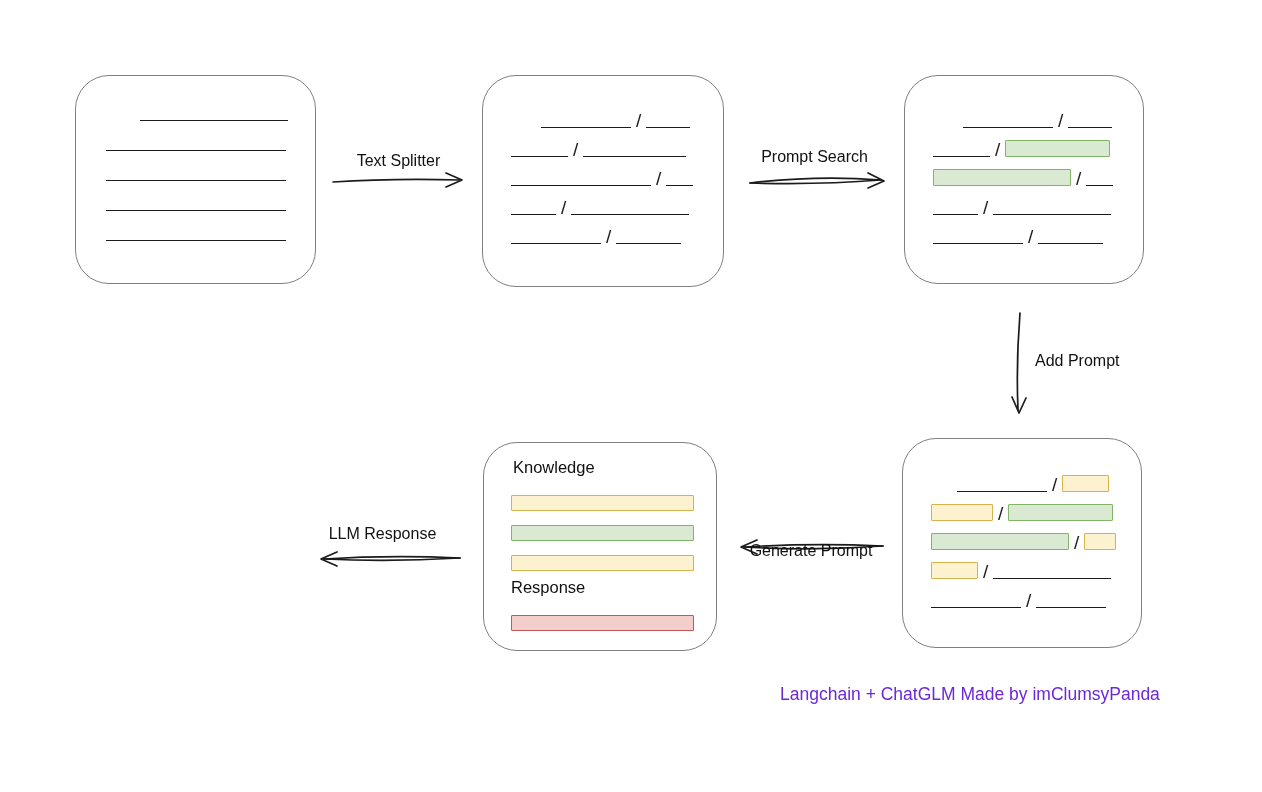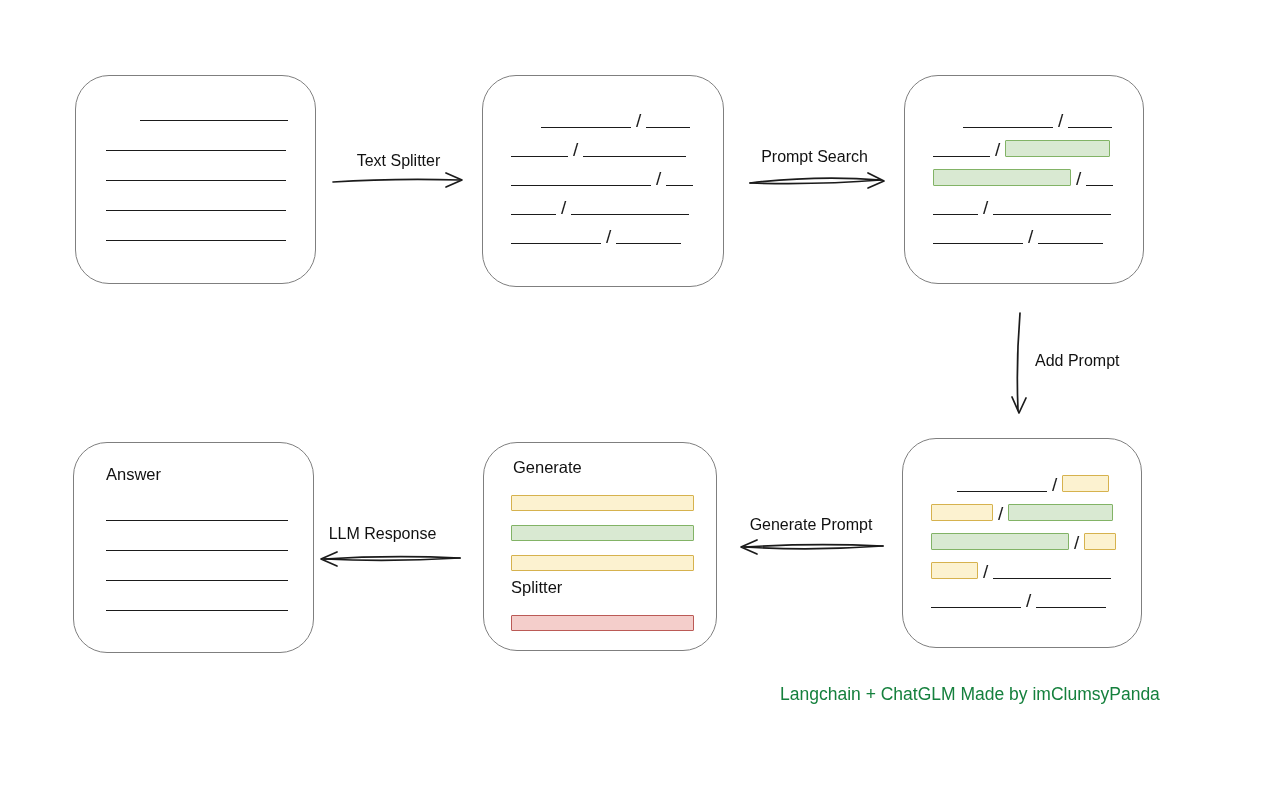--- a/index.html
+++ b/index.html
@@ -64,21 +64,21 @@
     text-align: center;
   }
   .arrow-svg { position: absolute; left: 0; top: 0; pointer-events: none; }
   .footer-credit {
     position: absolute;
     left: 780px;
     top: 684px;
     width: 400px;
     font-size: 17.5px;
     font-weight: 500;
-    color: #15803d;
+    color: #6d28d9;
     white-space: nowrap;
   }
 </style>
 </head>
 <body>
 
 <div class="canvas">
 
   <div class="node" style="left:75px; top:75px; width:241px; height:209px;">
     <div class="mock-rows" style="left:30px; top:28px; gap:13px;">
@@ -184,45 +184,28 @@
         </div>
         <div class="mock-row">
           <span class="seg-line" style="width: 90px;"></span>
           <span class="seg-slash">/</span>
           <span class="seg-line" style="width: 70px;"></span>
         </div>
       </div>
   </div>
 
   <div class="node" style="left:483px; top:442px; width:234px; height:209px;">
-    <div class="box-label" style="left:29px; top:15px;">Generate</div>
+    <div class="box-label" style="left:29px; top:15px;">Knowledge</div>
     <div class="bar seg-yellow" style="left:27px; top:52px; width:183px;"></div>
     <div class="bar seg-green" style="left:27px; top:82px; width:183px;"></div>
     <div class="bar seg-yellow" style="left:27px; top:112px; width:183px;"></div>
-    <div class="box-label" style="left:27px; top:135px;">Splitter</div>
+    <div class="box-label" style="left:27px; top:135px;">Response</div>
     <div class="bar seg-red" style="left:27px; top:172px; width:183px;"></div>
   </div>
 
-  <div class="node" style="left:73px; top:442px; width:241px; height:211px;">
-    <div class="box-label" style="left:32px; top:22px;">Answer</div>
-    <div class="mock-rows" style="left:32px; top:61px; gap:13px;">
-        <div class="mock-row">
-          <span class="seg-line" style="width: 182px;"></span>
-        </div>
-        <div class="mock-row">
-          <span class="seg-line" style="width: 182px;"></span>
-        </div>
-        <div class="mock-row">
-          <span class="seg-line" style="width: 182px;"></span>
-        </div>
-        <div class="mock-row">
-          <span class="seg-line" style="width: 182px;"></span>
-        </div>
-      </div>
-  </div>
 
   <svg class="arrow-svg" width="1262" height="792" viewBox="0 0 1262 792" fill="none" stroke="#1b1b1b" stroke-width="1.7" stroke-linecap="round" stroke-linejoin="round">
     <g>
       <path d="M333,182 C380,179 420,179 460,180"></path>
       <path d="M446,173 L462,180 L446,187"></path>
     </g>
     <g>
       <path d="M750,183 Q817,175 881,180"></path>
       <path d="M750,183 Q817,185 881,180"></path>
       <path d="M868,173 L884,181 L868,188"></path>
@@ -239,18 +222,18 @@
     <g>
       <path d="M460,558 Q390,555 324,559"></path>
       <path d="M460,558 Q390,562 324,559"></path>
       <path d="M337,552 L321,559 L337,566"></path>
     </g>
   </svg>
 
   <div class="arrow-label" style="left:336px; top:152px; width:125px;">Text Splitter</div>
   <div class="arrow-label" style="left:748px; top:148px; width:133px;">Prompt Search</div>
   <div class="arrow-label" style="left:1035px; top:352px;">Add Prompt</div>
-  <div class="arrow-label" style="left:737px; top:516px; width:148px;">Generate Prompt</div>
+  <div class="arrow-label" style="left:737px; top:542px; width:148px;">Generate Prompt</div>
   <div class="arrow-label" style="left:320px; top:525px; width:125px;">LLM Response</div>
 
   <div class="footer-credit">Langchain + ChatGLM Made by imClumsyPanda</div>
 
 </div>
 
 </body></html>

